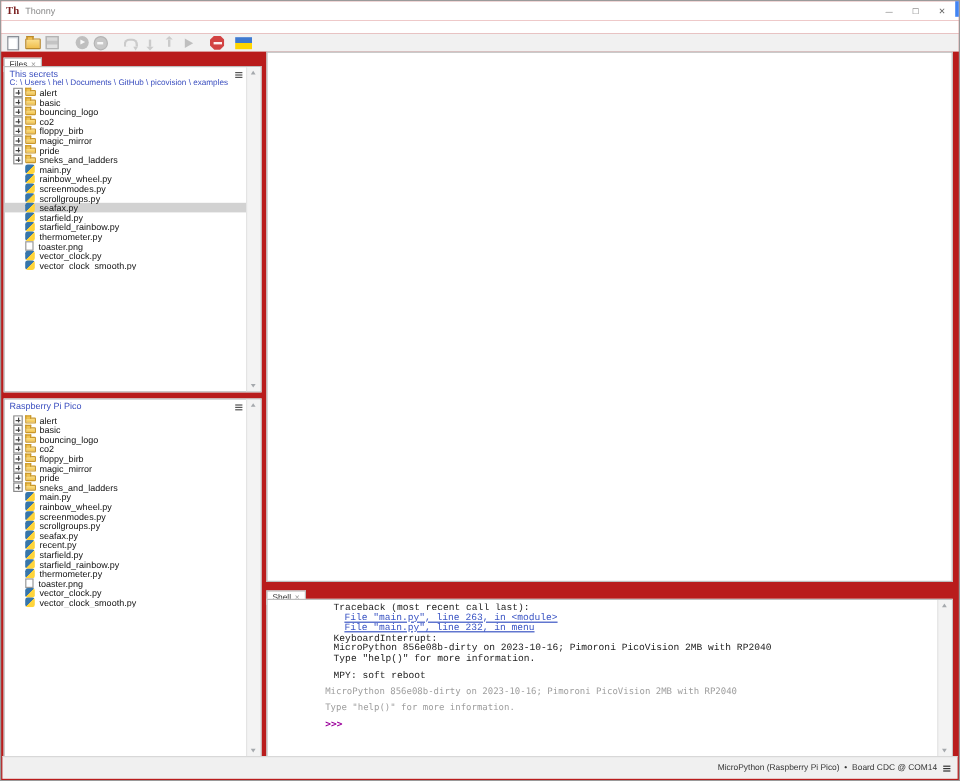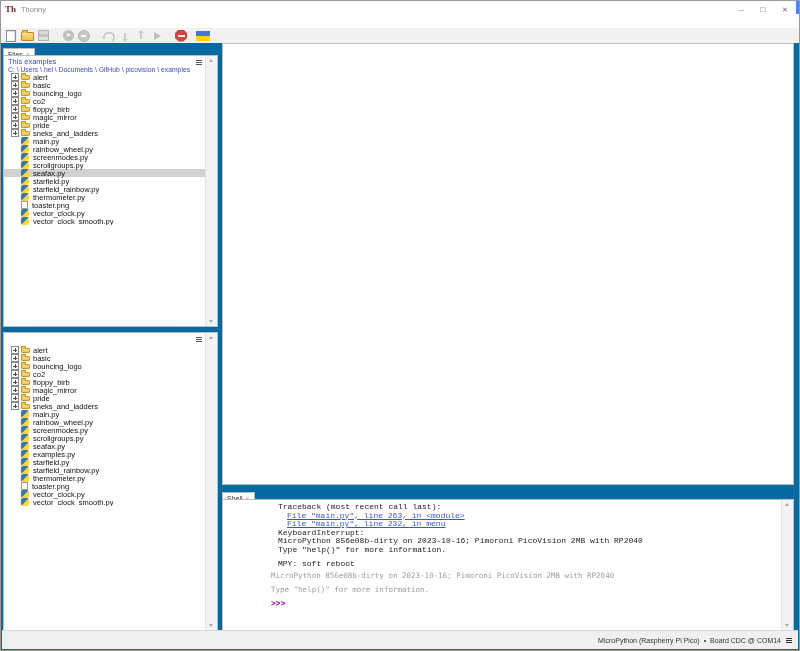--- a/index.html
+++ b/index.html
@@ -1,17 +1,17 @@
 <!DOCTYPE html>
 <html><head>
 <meta charset="utf-8">
 <style>
   html,body{margin:0;padding:0;}
   body{width:800px;height:651px;position:relative;background:#e8e8e8;font-family:"Liberation Sans",sans-serif;overflow:hidden;}
-  .window{position:absolute;inset:0;background:#0369a1;border:1px solid #9a9a9a;box-sizing:border-box;}
+  .window{position:absolute;inset:0;background:#b91c1c;border:1px solid #9a9a9a;box-sizing:border-box;}
 
   
   .titlebar{position:absolute;top:0;left:0;right:0;height:16px;background:#ffffff;display:flex;align-items:center;}
   .app-icon{margin-left:4px;font-family:"Liberation Serif",serif;font-weight:bold;font-size:9px;color:#7a1f1f;line-height:10px;}
   .app-icon::before{content:"Th";}
   .title-text{margin-left:5px;font-size:7.5px;color:#8a8a8a;}
   .win-controls{position:absolute;right:3px;top:0;height:16px;display:flex;}
   .wbtn{width:22px;height:16px;display:flex;align-items:center;justify-content:center;color:#666;font-size:8px;}
   .glyph-min::before{content:"—";font-size:6px;}
   .glyph-max::before{content:"□";font-size:8px;}
@@ -179,21 +179,21 @@
     </div>
 
   <div class="tab-strip files-tabstrip">
     <div class="tab">
       <span class="tab-label">Files</span>
       <span class="tab-close"></span>
     </div>
   </div>
 
   <div class="pane pane-files-top">
-    <div class="pane-header-line1">This examples</div>
+    <div class="pane-header-line1">This secrets</div>
     <div class="pane-header-line2">C: \ Users \ hel \ Documents \ GitHub \ picovision \ examples</div>
     <span class="pane-menu"></span>
     <div class="tree">
         <div class="tree-row type-folder">
     <span class="expander">
             <span class="expander-box"></span>
           </span>
     <span class="tree-icon"></span>
     <span class="tree-label">alert</span>
   </div>
@@ -324,20 +324,21 @@
     <span class="tree-label">vector_clock_smooth.py</span>
   </div>
       </div>
     <div class="vscroll">
       <span class="arrow-up"></span>
       <span class="arrow-down"></span>
     </div>
   </div>
 
   <div class="pane pane-files-bottom">
+    <div class="pane-header-line1">Raspberry Pi Pico</div>
     <span class="pane-menu"></span>
     <div class="tree">
         <div class="tree-row type-folder">
     <span class="expander">
             <span class="expander-box"></span>
           </span>
     <span class="tree-icon"></span>
     <span class="tree-label">alert</span>
   </div>
         <div class="tree-row type-folder">
@@ -422,21 +423,21 @@
             <span class="expander-box"></span>
           </span>
     <span class="tree-icon"></span>
     <span class="tree-label">seafax.py</span>
   </div>
         <div class="tree-row type-py">
     <span class="expander">
             <span class="expander-box"></span>
           </span>
     <span class="tree-icon"></span>
-    <span class="tree-label">examples.py</span>
+    <span class="tree-label">recent.py</span>
   </div>
         <div class="tree-row type-py">
     <span class="expander">
             <span class="expander-box"></span>
           </span>
     <span class="tree-icon"></span>
     <span class="tree-label">starfield.py</span>
   </div>
         <div class="tree-row type-py">
     <span class="expander">

